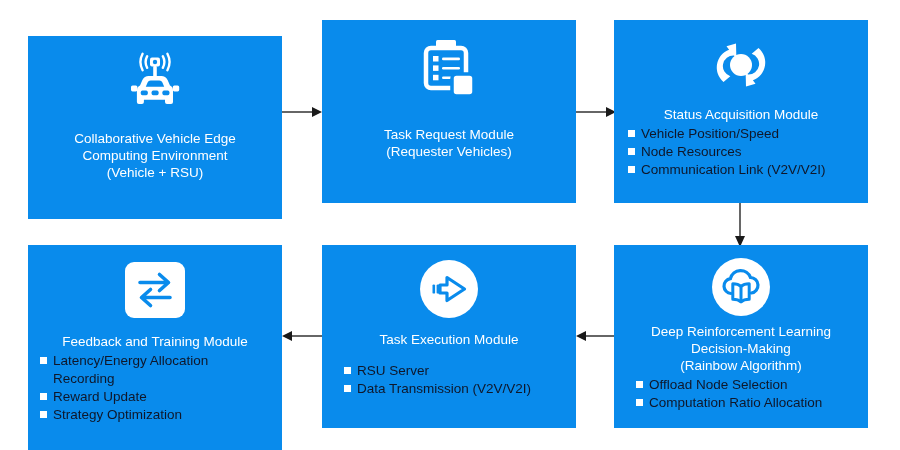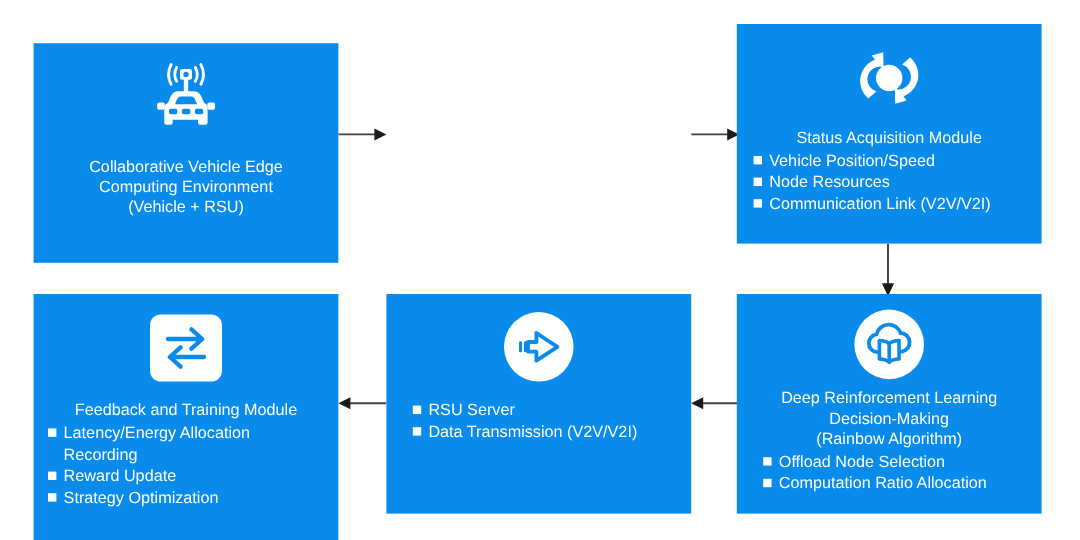--- a/index.html
+++ b/index.html
@@ -39,21 +39,21 @@
     color: #ffffff;
     white-space: pre-line;
     padding: 0 6px;
   }
   .bullets {
     margin: 0;
     padding: 0;
     list-style: none;
     font-size: 13.5px;
     line-height: 18px;
-    color: #ffffff;
+    color: #0f172a;
     align-self: flex-start;
   }
   .bullets li {
     display: flex;
     align-items: flex-start;
   }
   .bullet-sq {
     display: inline-block;
     width: 7px;
     height: 7px;
@@ -149,20 +149,41 @@
 
         <rect x="8" y="33.4" width="6.4" height="6" rx="1.6"></rect>
         <rect x="49.8" y="33.4" width="6.4" height="6" rx="1.6"></rect>
       </svg>
     </div>
     <div class="node-title">Collaborative Vehicle Edge
 Computing Environment
 (Vehicle + RSU)</div>
   </div>
 
+  <div class="node" id="node-2">
+    <div class="node-icon">
+      <svg width="62" height="64" viewBox="0 0 62 64" fill="none">
+
+        <path d="M13 12h30a5 5 0 015 5v30a5 5 0 01-5 5H13a5 5 0 01-5-5V17a5 5 0 015-5z" stroke="#ffffff" stroke-width="4.5" fill="none"></path>
+
+        <rect x="18" y="4" width="20" height="8" rx="1.5" fill="#ffffff"></rect>
+
+        <rect x="15" y="20" width="5.5" height="5.5" fill="#ffffff"></rect>
+        <rect x="24" y="21.6" width="18" height="2.6" rx="1.3" fill="#ffffff"></rect>
+        <rect x="15" y="29.4" width="5.5" height="5.5" fill="#ffffff"></rect>
+        <rect x="24" y="31" width="18" height="2.6" rx="1.3" fill="#ffffff"></rect>
+        <rect x="15" y="38.8" width="5.5" height="5.5" fill="#ffffff"></rect>
+        <rect x="24" y="40.4" width="13" height="2.6" rx="1.3" fill="#ffffff"></rect>
+
+        <rect x="34" y="38" width="22" height="22" rx="4.5" fill="#ffffff" stroke="#098BEC" stroke-width="3.5"></rect>
+      </svg>
+    </div>
+    <div class="node-title">Task Request Module
+(Requester Vehicles)</div>
+  </div>
 
   <div class="node" id="node-3">
     <div class="node-icon">
       <svg width="62" height="62" viewBox="0 0 62 62" fill="#ffffff">
 
         <path d="M26 9.5l-9.5 2.8 2.6 3.4A19 19 0 0013.5 48l6.8-5.8A10.6 10.6 0 0124 21.5l2.4 3.2L26 9.5z"></path>
 
         <path d="M36 52.5l9.5-2.8-2.6-3.4A19 19 0 0048.5 14l-6.8 5.8A10.6 10.6 0 0138 40.5l-2.4-3.2L36 52.5z"></path>
 
         <circle cx="31" cy="31" r="11"></circle>
@@ -213,20 +234,21 @@
 
   <div class="node" id="node-5">
     <div class="node-icon">
       <svg width="60" height="60" viewBox="0 0 60 60">
         <circle cx="30" cy="30" r="29" fill="#ffffff"></circle>
         <path d="M28 18.5L45.5 30 28 41.5V34H21v-8h7v-7.5z" fill="#ffffff" stroke="#098BEC" stroke-width="3.2" stroke-linejoin="round"></path>
         <rect x="13.5" y="25.4" width="2.6" height="9.2" rx="1.2" fill="#098BEC"></rect>
         <rect x="17.6" y="25.4" width="2.6" height="9.2" rx="1.2" fill="#098BEC"></rect>
       </svg>
     </div>
+    <div class="node-title">Task Execution Module</div>
     <ul class="bullets">
       <li>
         <span class="bullet-sq"></span>
         <span class="bullet-txt">RSU Server</span>
       </li>
       <li>
         <span class="bullet-sq"></span>
         <span class="bullet-txt">Data Transmission (V2V/V2I)</span>
       </li>
     </ul>

